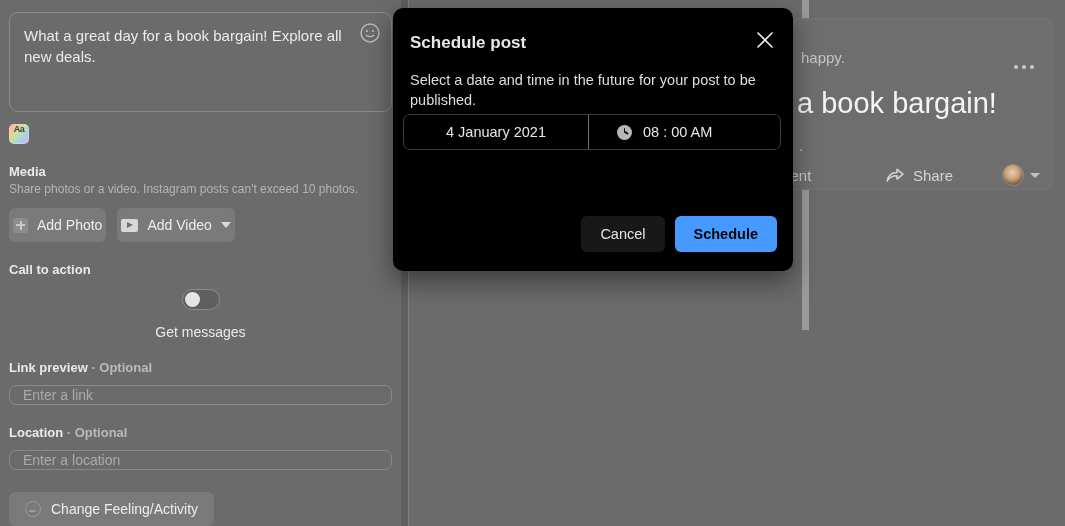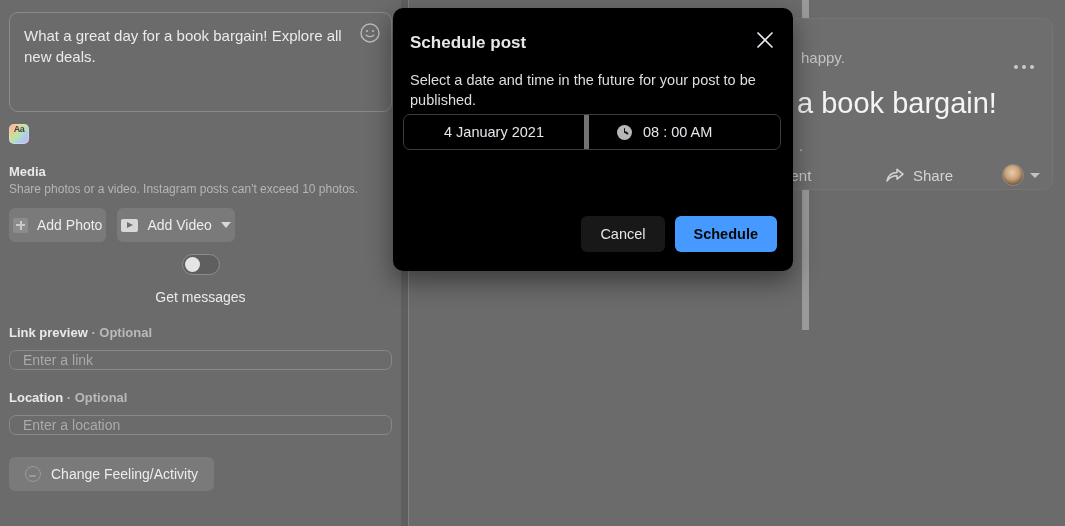--- a/index.html
+++ b/index.html
@@ -216,21 +216,21 @@
   .dt-row {
     position: absolute; left: 10px; top: 106px;
     width: 378px; height: 36px;
     border: 1px solid #3c3c3c; border-radius: 7px;
     display: flex; overflow: hidden;
   }
   .dt-date {
     width: 185px; height: 100%;
     display: flex; align-items: center; justify-content: center;
     font-size: 14.5px; color: #e4e6eb;
-    border-right: 5px solid #737373;
+    border-right: 1px solid #737373;
     cursor: pointer;
   }
   .dt-time {
     flex: 1; height: 100%;
     display: flex; align-items: center; gap: 11px;
     padding-left: 28px;
     font-size: 14.5px; color: #e4e6eb;
     cursor: pointer;
   }
   .icon-clock {
@@ -292,20 +292,21 @@
         <span class="icon-photo"></span>
         <span>Add Photo</span>
       </button>
       <button class="gbtn">
         <span class="icon-video"></span>
         <span>Add Video</span>
         <span class="caret-down"></span>
       </button>
     </div>
 
+    <div class="sec-title">Call to action</div>
     <div class="toggle-row">
       <div class="toggle">
         <div class="toggle-knob"></div>
       </div>
       <div class="toggle-label">Get messages</div>
     </div>
 
     <div class="opt-label">
       <b>Link preview</b>
       <span>· Optional</span>

